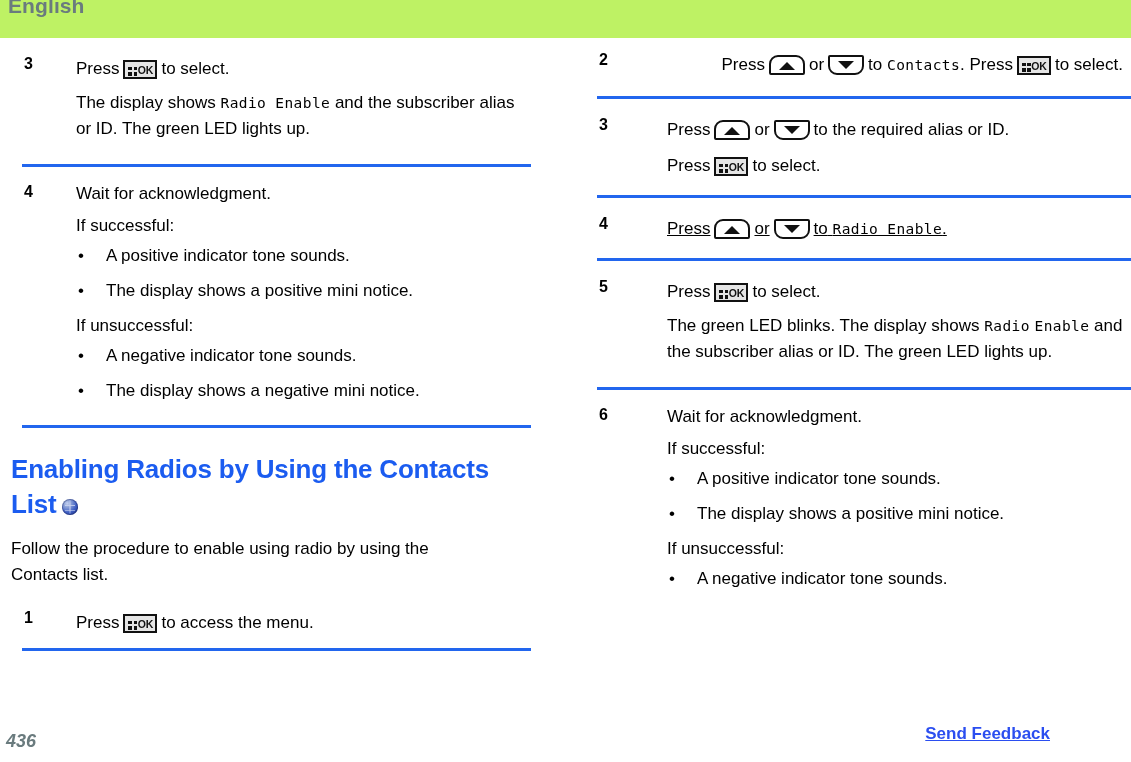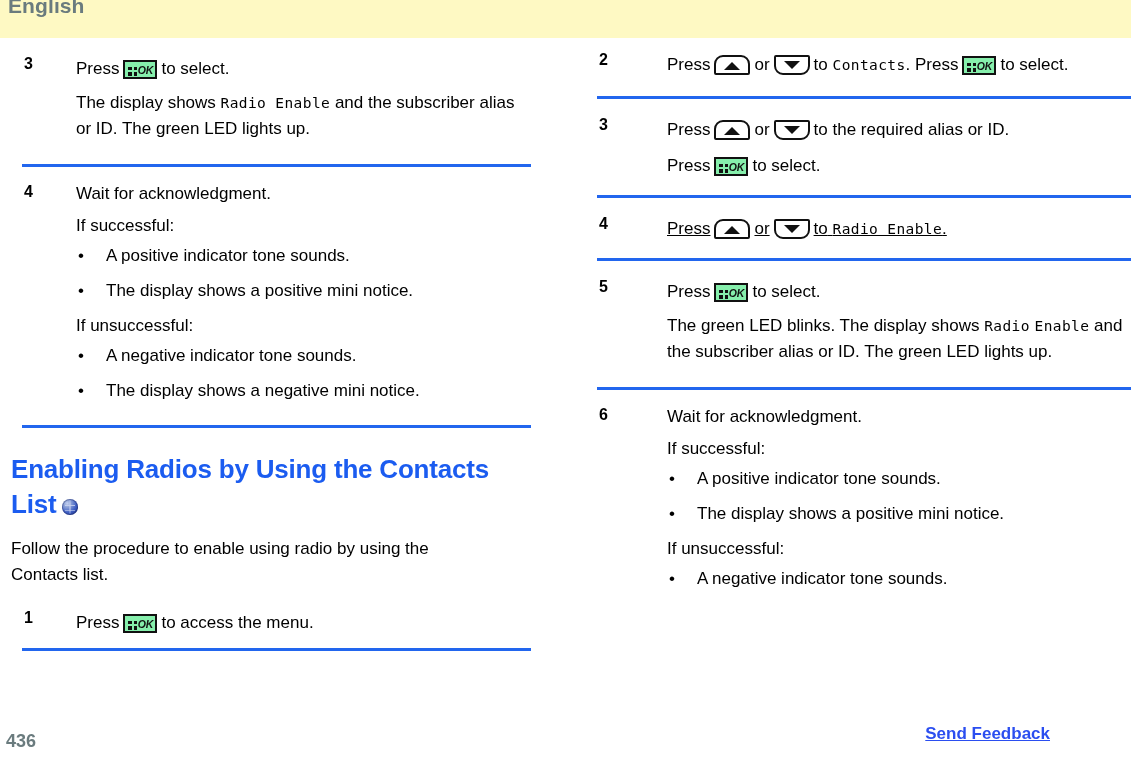--- a/index.html
+++ b/index.html
@@ -15,21 +15,21 @@
     position: relative;
     overflow: hidden;
   }
 
   
   #header-band {
     position: absolute;
     left: 0; top: 0;
     width: 1131px;
     height: 38px;
-    background: #fef9c3;
+    background: #bef264;
   }
   #header-title {
     position: absolute;
     left: 8px;
     top: -7px;
     font-size: 21px;
     font-weight: bold;
     color: #6a7b7e;
     letter-spacing: 0.1px;
     line-height: 26px;
@@ -161,24 +161,23 @@
   
   .key {
     display: inline-block;
     vertical-align: -5px;
     margin: 0 4px;
   }
   .key-ok {
     width: 34px;
     height: 19px;
     border: 2px solid #111;
-    background: #86efac;
+    background: #e5e5e5;
     position: relative;
     box-sizing: border-box;
-    font-style: italic;
   }
   .key-ok .grid {
     position: absolute;
     left: 3px; top: 4.5px;
     width: 9px; height: 9px;
     display: grid;
     grid-template-columns: 1fr 1fr;
     grid-template-rows: 1fr 1fr;
     gap: 1.5px;
   }
@@ -237,20 +236,21 @@
     width: 1131px;
     height: 38px;
   }
   #page-number {
     position: absolute;
     left: 6px;
     top: 7px;
     font-size: 18px;
     font-weight: bold;
     color: #6a7b7e;
+    font-style: italic;
   }
   #send-feedback {
     position: absolute;
     right: 81px;
     top: 0;
     font-size: 17px;
     font-weight: bold;
     color: #2b4ef0;
     cursor: pointer;
   }
@@ -338,21 +338,21 @@
     <div class="rule"></div>
 
   </div>
 
   <div class="column" id="col-right">
 
     <div class="spacer-12"></div>
 
     <div class="step">
       <div class="step-num" style="left:8px;">2</div>
-      <div class="step-body" style="padding-left:0px;">
+      <div class="step-body" style="padding-left:0px;text-align:right;">
         <p class="para haskey"><span>Press</span><span class="key key-arrow up"><span class="tri"></span></span><span>or</span><span class="key key-arrow down"><span class="tri"></span></span><span>to</span> <span class="disp">Contacts</span><span>. Press</span><span class="key key-ok"><span class="grid">
                 <i></i>
                 <i></i>
                 <i></i>
                 <i></i>
               </span><span class="oklabel">OK</span></span><span>to select.</span></p>
       </div>
     </div>
 
     <div class="spacer-14"></div>

